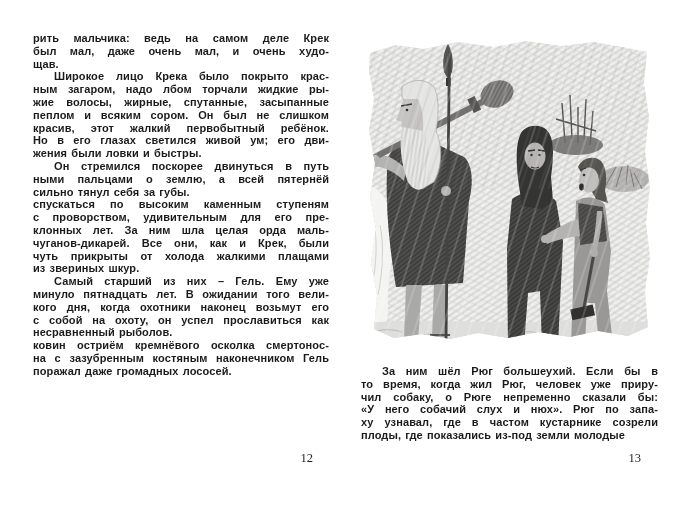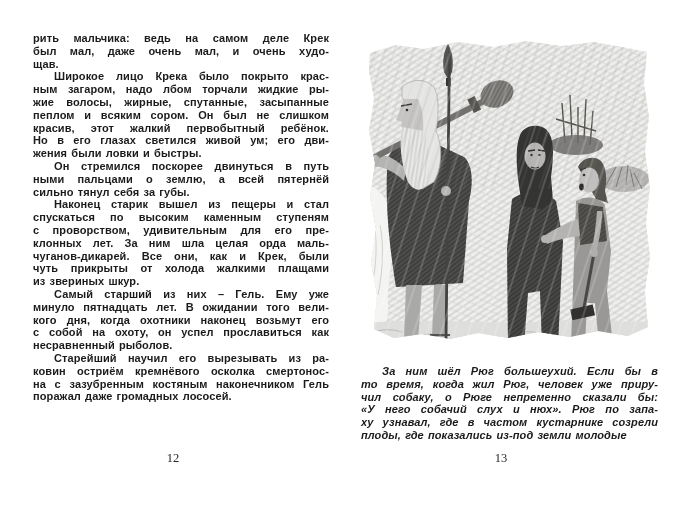--- a/index.html
+++ b/index.html
@@ -10,34 +10,34 @@
   }
   .text-col{
     position:absolute;
     color:#1b1b1b;
     font-size:11px;
     line-height:12.8px;
     font-weight:700;
     letter-spacing:0.1px;
   }
   #left-text{left:33px;top:32px;width:296px;}
-  #right-text{left:361px;top:365px;width:297px;font-style:italic;}
+  #right-text{left:361px;top:365px;width:297px;}
   .line{
     text-align:justify;
     text-align-last:justify;
     -moz-text-align-last:justify;
     word-spacing:1px;
     white-space:normal;
   }
   .line-last{text-align-last:left;-moz-text-align-last:left;}
   .line-indent{text-indent:21px;}
   .page-num{
     position:absolute;top:451px;
     font-family:"Liberation Serif","DejaVu Serif",serif;
-    font-size:12.5px;color:#242424;text-align:center;
+    font-size:12.5px;color:#242424;text-align:right;
   }
   #page-num-left{left:33px;width:280px;}
   #page-num-right{left:361px;width:280px;}
   .illustration{position:absolute;left:366px;top:38px;width:286px;height:312px;}
   .illustration svg{display:block;width:286px;height:312px;}
 </style>
 </head>
 <body>
 
 <div class="spread">
@@ -49,33 +49,31 @@
       <div class="line line-indent">Широкое лицо Крека было покрыто крас-</div>
       <div class="line">ным загаром, надо лбом торчали жидкие ры-</div>
       <div class="line">жие волосы, жирные, спутанные, засыпанные</div>
       <div class="line">пеплом и всяким сором. Он был не слишком</div>
       <div class="line">красив, этот жалкий первобытный ребёнок.</div>
       <div class="line">Но в его глазах светился живой ум; его дви-</div>
       <div class="line line-last">жения были ловки и быстры.</div>
       <div class="line line-indent">Он стремился поскорее двинуться в путь</div>
       <div class="line">ными пальцами о землю, а всей пятернёй</div>
       <div class="line line-last">сильно тянул себя за губы.</div>
-      <div class="line line-indent">Наконец старик вышел из пещеры и стал</div>
       <div class="line">спускаться по высоким каменным ступеням</div>
       <div class="line">с проворством, удивительным для его пре-</div>
       <div class="line">клонных лет. За ним шла целая орда маль-</div>
       <div class="line">чуганов-дикарей. Все они, как и Крек, были</div>
       <div class="line">чуть прикрыты от холода жалкими плащами</div>
       <div class="line line-last">из звериных шкур.</div>
       <div class="line line-indent">Самый старший из них – Гель. Ему уже</div>
       <div class="line">минуло пятнадцать лет. В ожидании того вели-</div>
       <div class="line">кого дня, когда охотники наконец возьмут его</div>
       <div class="line">с собой на охоту, он успел прославиться как</div>
       <div class="line line-last">несравненный рыболов.</div>
-      <div class="line line-indent">Старейший научил его вырезывать из ра-</div>
       <div class="line">ковин остриём кремнёвого осколка смертонос-</div>
       <div class="line">на с зазубренным костяным наконечником Гель</div>
       <div class="line line-last">поражал даже громадных лососей.</div>
     </div>
   <div class="page-num" id="page-num-left">12</div>
 
   <div class="illustration" aria-label="Карандашный рисунок: под дождём идут трое первобытных людей — седой старик с копьём и дубиной на плече, юноша с длинными тёмными волосами и мальчик с каменным молотом.">
     <svg viewBox="0 0 286 310" xmlns="http://www.w3.org/2000/svg">
       <defs>
         <clipPath id="edge">

